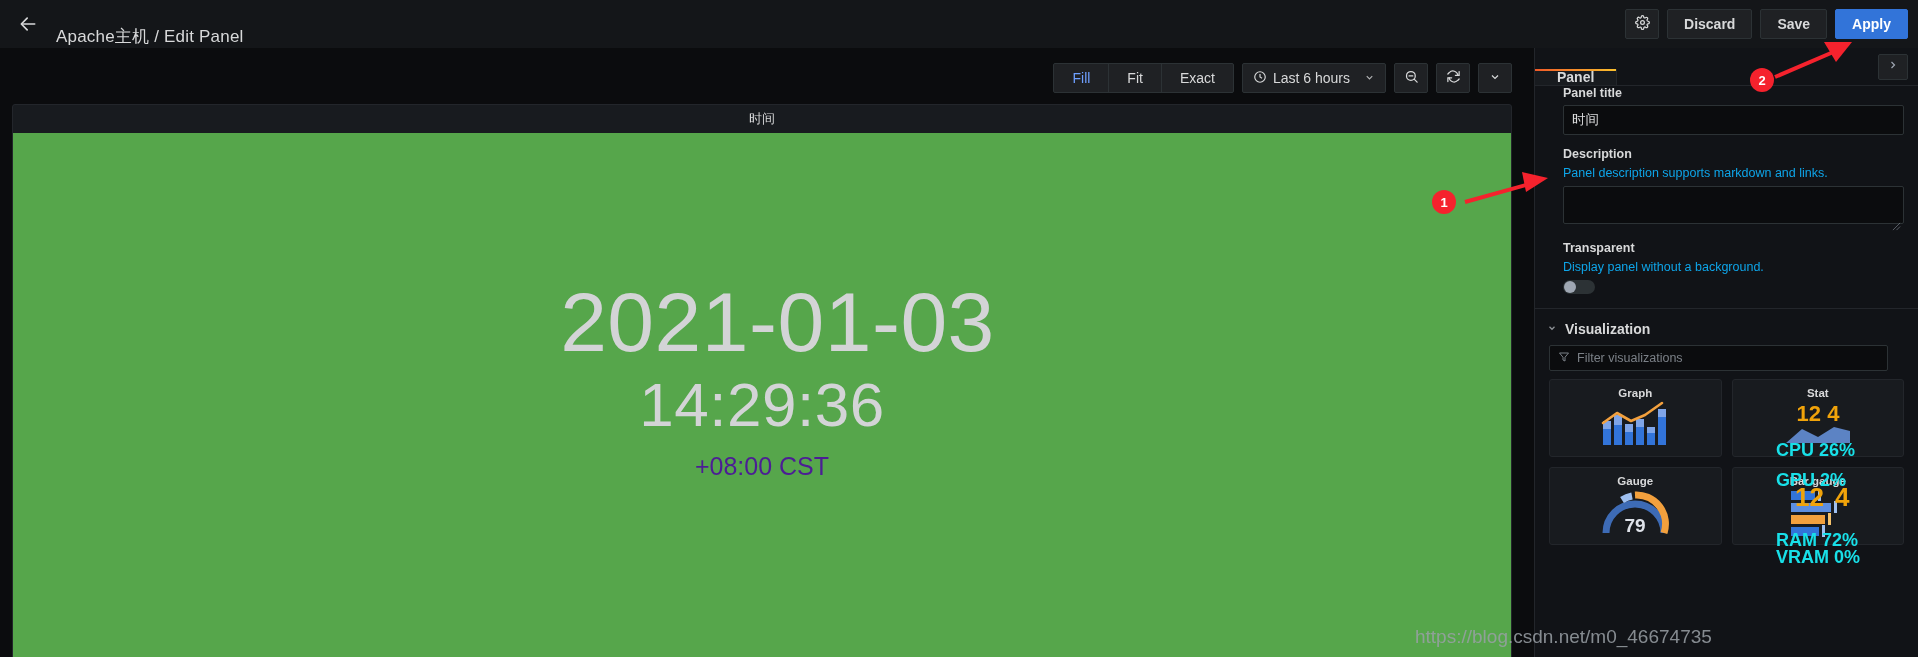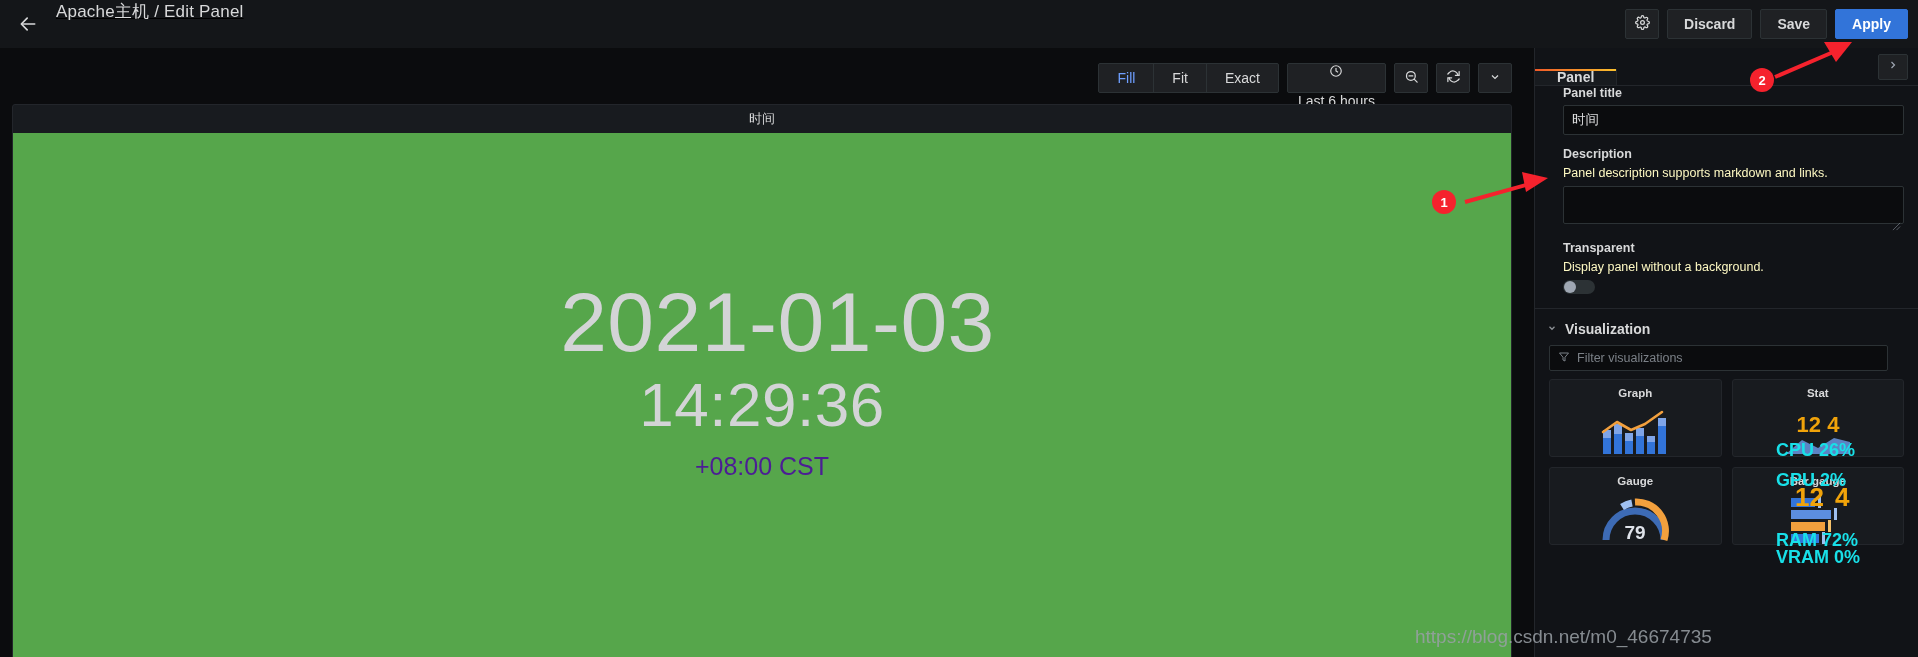--- a/index.html
+++ b/index.html
@@ -9,21 +9,21 @@
     background: #0b0c0e;
     font-family: "Liberation Sans", sans-serif;
     overflow: hidden;
   }
   .app { position: relative; width: 1918px; height: 657px; background: #0b0c0e; }
 
   
   .navbar {
     position: absolute; left: 0; top: 0; width: 1918px; height: 48px;
     background: #141619;
-    display: flex; align-items: flex-start; text-decoration: underline;
+    display: flex; align-items: flex-end;
   }
   .back-btn {
     width: 56px; height: 48px; display: flex; align-items: center; justify-content: center;
     cursor: pointer;
   }
   .back-btn svg { display: block; }
   .nav-title {
     font-size: 17px; color: #d8d9da; letter-spacing: .2px; white-space: nowrap;
   }
   .nav-right {
@@ -56,23 +56,23 @@
     display: flex; height: 30px; background: #1f2124; border: 1px solid #2c3235; border-radius: 2px;
     overflow: hidden;
   }
   .seg .seg-item {
     padding: 0 18px; display: flex; align-items: center; font-size: 14px;
     color: #d8d9da; cursor: pointer; border-right: 1px solid #2c3235;
   }
   .seg .seg-item:last-child { border-right: none; }
   .seg .seg-item.active { color: #6e9fff; }
   .timepicker {
-    display: flex; align-items: center; gap: 12px; height: 30px; padding: 0 10px;
+    display: flex; align-items: center; gap: 6px; height: 30px; padding: 0 10px;
     background: #1f2124; border: 1px solid #2c3235; border-radius: 2px;
-    color: #d8d9da; font-size: 14px; cursor: pointer; white-space: nowrap; flex-direction: column;
+    color: #d8d9da; font-size: 14px; cursor: pointer; white-space: nowrap;
   }
   .tp-caret { margin-left: 8px; opacity: .8; }
 
   .panel-wrap {
     position: absolute; left: 12px; top: 56px; right: 22px; bottom: -6px;
   }
   .panel {
     width: 100%; height: 100%;
     background: #181b1f; border: 1px solid #23262b; border-radius: 3px;
     overflow: hidden; display: flex; flex-direction: column;
@@ -127,21 +127,21 @@
 
   .section-head {
     display: flex; align-items: center; gap: 8px;
     padding: 12px 12px 8px 12px; cursor: pointer;
   }
   .section-head .caret { color: #8e9297; font-size: 11px; width: 10px; }
   .section-head .sec-title { color: #d8d9da; font-size: 14px; font-weight: 700; }
 
   .field { padding: 0 14px 0 28px; }
   .field-label { color: #d8d9da; font-size: 12.5px; font-weight: 600; margin-bottom: 5px; }
-  .field-desc { color: #fef9c3; font-size: 12.5px; margin-bottom: 6px; }
+  .field-desc { color: #0ea5e9; font-size: 12.5px; margin-bottom: 6px; }
   .text-input {
     width: 100%; height: 30px; background: #0b0c0e; border: 1px solid #2c3235;
     border-radius: 2px; color: #d8d9da; font-size: 13.5px; padding: 0 8px;
     font-family: "Liberation Sans", sans-serif;
   }
   .textarea {
     width: 100%; height: 38px; background: #0b0c0e; border: 1px solid #2c3235;
     border-radius: 2px; color: #d8d9da; font-size: 13.5px; padding: 5px 8px;
     resize: none; font-family: "Liberation Sans", sans-serif; position: relative;
   }
@@ -168,21 +168,21 @@
 
   .viz-grid {
     display: grid; grid-template-columns: 1fr 1fr; gap: 10px; padding: 0 14px;
   }
   .viz-card {
     height: 78px; background: #181b1f; border: 1px solid #23262b; border-radius: 3px;
     display: flex; flex-direction: column; align-items: center; cursor: pointer;
     padding-top: 7px; position: relative; overflow: hidden;
   }
   .viz-name { color: #d8d9da; font-size: 11.5px; font-weight: 700; }
-  .viz-art { flex: 1; display: flex; align-items: flex-end; justify-content: center; width: 100%; }
+  .viz-art { flex: 1; display: flex; align-items: flex-start; justify-content: center; width: 100%; }
 
   
   .anno { position: absolute; pointer-events: none; }
   .marker {
     position: absolute; width: 24px; height: 24px; border-radius: 50%;
     background: #f5222d; color: #fff; font-size: 13px; font-weight: 600;
     display: flex; align-items: center; justify-content: center;
   }
   .watermark {
     position: absolute; left: 1415px; top: 626px; color: #9aa0a6; font-size: 19px;

